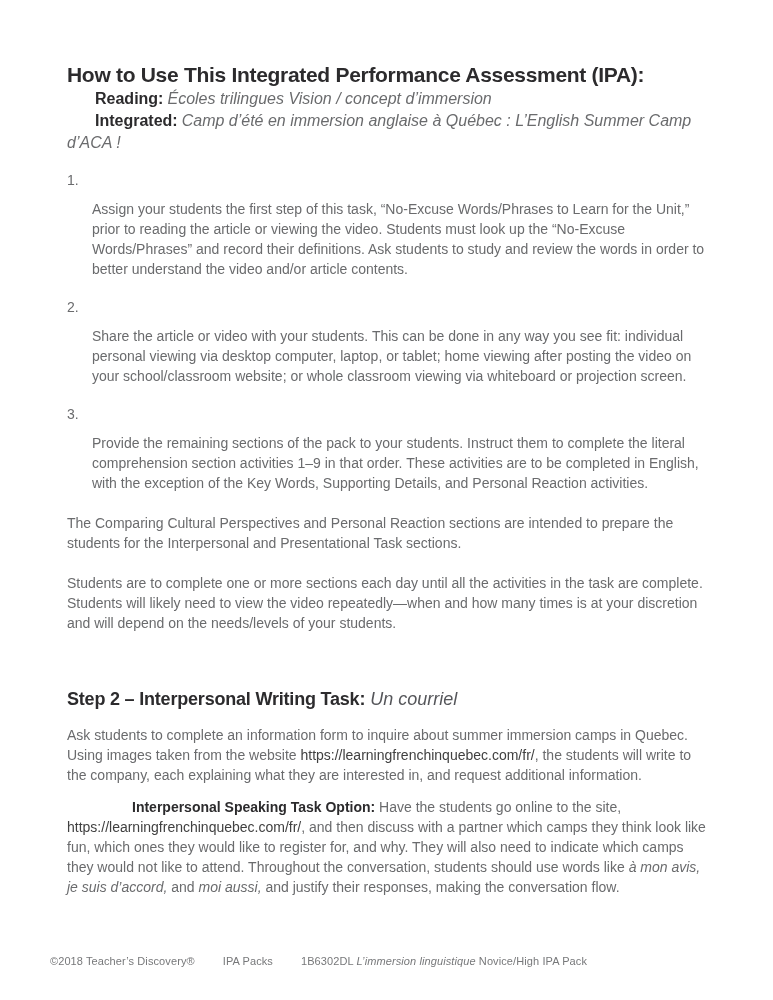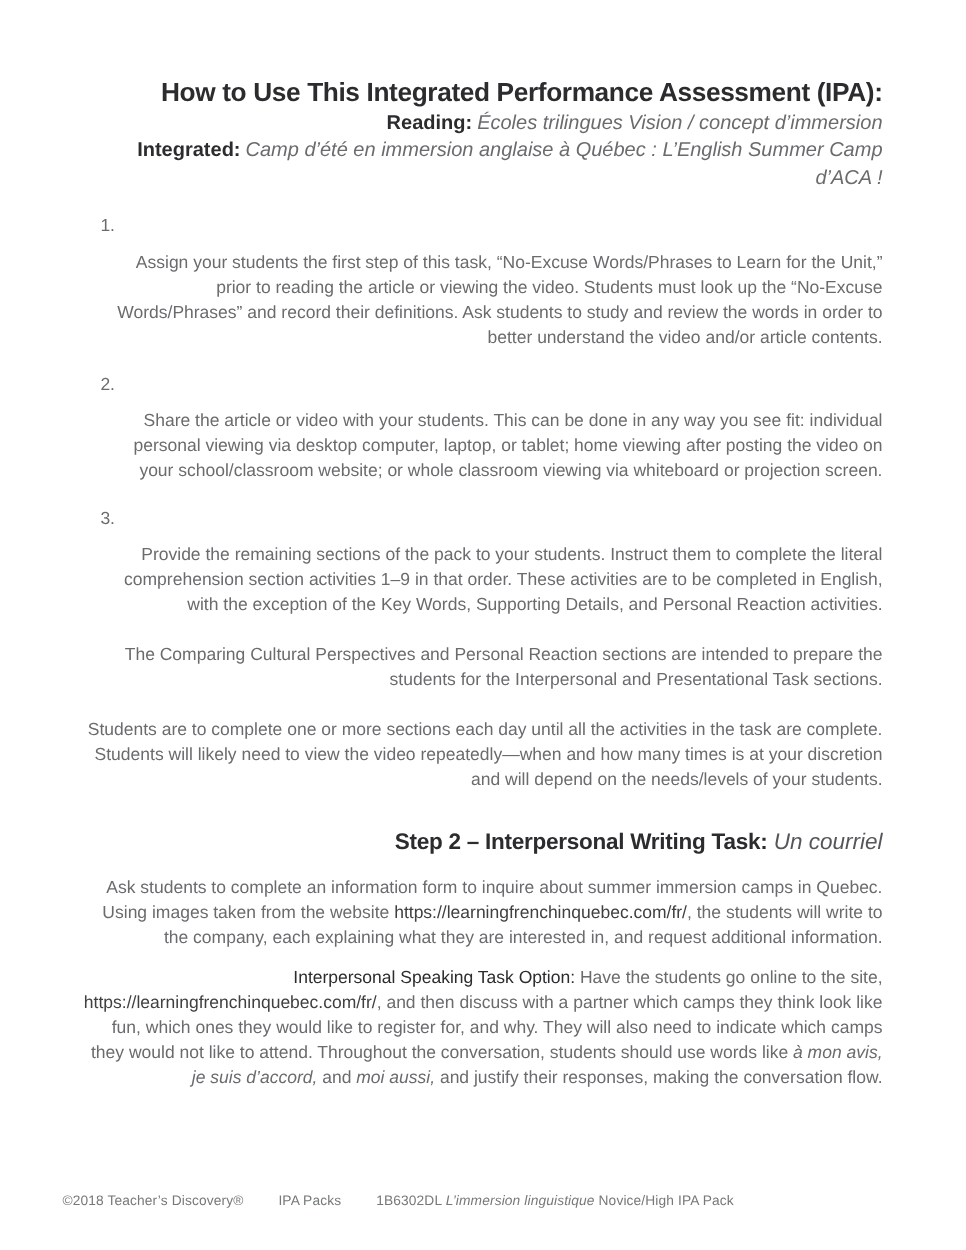--- a/index.html
+++ b/index.html
@@ -9,21 +9,20 @@
     height: 1000px;
     position: relative;
     font-family: "Liberation Sans", sans-serif;
     overflow: hidden;
   }
   .page {
     position: absolute;
     inset: 0;
     background: #ffffff;
     padding: 62px 67px 0 67px;
-    text-align: right;
   }
   h1.title {
     font-size: 21px;
     font-weight: 700;
     color: #2c2b2d;
     letter-spacing: -0.3px;
     line-height: 26px;
   }
   h2.step-heading {
     font-size: 18px;
@@ -33,21 +32,21 @@
     font-weight: 700;
     letter-spacing: -0.2px;
   }
   h2.step-heading .h-italic {
     font-weight: 400;
     font-style: italic;
     color: #55565a;
     margin-left: 5px;
     letter-spacing: 0;
   }
-  h2.step2 { margin-top: 28px; }
+  h2.step2 { margin-top: 54px; }
   p.sub {
     text-indent: 28px;
     font-size: 16px;
     line-height: 22px;
     margin-top: 0;
     color: #6a6b6d;
   }
   p.sub .sub-label {
     font-weight: 700;
     color: #2c2b2d;
@@ -72,21 +71,21 @@
     line-height: 20px;
     color: #6a6b6d;
     margin-top: 20px;
   }
   p.body.tight { margin-top: 14px; }
   p.body.speaking {
     margin-top: 12px;
     text-indent: 65px;
   }
   p.body .inline-bold {
-    font-weight: 400;
+    font-weight: 700;
     color: #2c2b2d;
   }
   p.body .inline-italic { font-style: italic; }
   a.link {
     color: #404040;
     text-decoration: none;
     cursor: pointer;
   }
   .footer {
     position: absolute;

